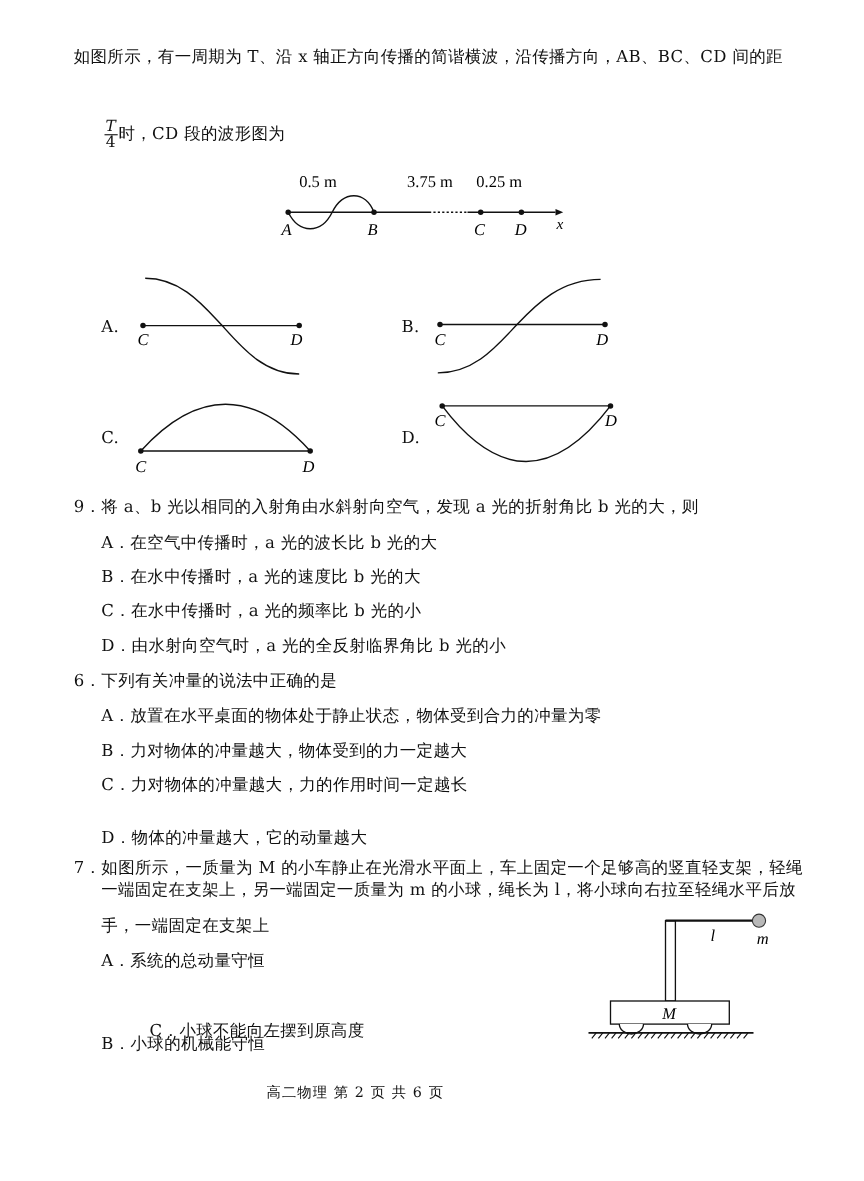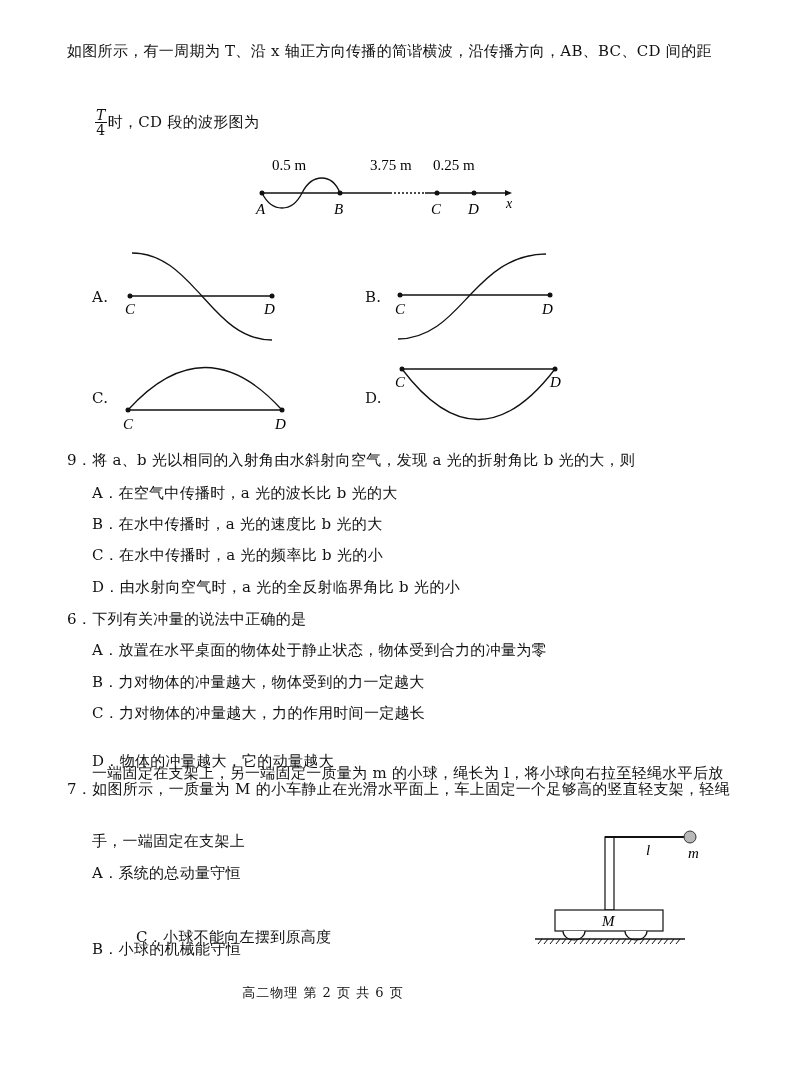--- a/index.html
+++ b/index.html
@@ -87,21 +87,21 @@
 <div class="line" style="top:546px;left:92px;">C．在水中传播时，a 光的频率比 b 光的小</div>
 <div class="line" style="top:578px;left:92px;">D．由水射向空气时，a 光的全反射临界角比 b 光的小</div>
 
 <div class="line" style="top:610px;left:67px;">6．下列有关冲量的说法中正确的是</div>
 <div class="line" style="top:641px;left:92px;">A．放置在水平桌面的物体处于静止状态，物体受到合力的冲量为零</div>
 <div class="line" style="top:673px;left:92px;">B．力对物体的冲量越大，物体受到的力一定越大</div>
 <div class="line" style="top:704px;left:92px;">C．力对物体的冲量越大，力的作用时间一定越长</div>
 <div class="line" style="top:736px;left:92px;margin-top:16px;">D．物体的冲量越大，它的动量越大</div>
 
 <div class="line" style="top:768px;left:67px;margin-top:12px;">7．如图所示，一质量为 M 的小车静止在光滑水平面上，车上固定一个足够高的竖直轻支架，轻绳</div>
-<div class="line" style="top:764px;left:92px;">一端固定在支架上，另一端固定一质量为 m 的小球，绳长为 l，将小球向右拉至轻绳水平后放</div>
+<div class="line" style="top:800px;left:92px;">一端固定在支架上，另一端固定一质量为 m 的小球，绳长为 l，将小球向右拉至轻绳水平后放</div>
 <div class="line" style="top:832px;left:92px;">手，一端固定在支架上</div>
 <div class="line" style="top:864px;left:92px;">A．系统的总动量守恒</div>
 <div class="line" style="top:940px;left:92px;">B．小球的机械能守恒</div>
 <div class="line" style="top:928px;left:92px;margin-left:44px;">C．小球不能向左摆到原高度</div>
 
 <svg style="left:530px;top:828px;" width="185" height="115" viewBox="0 0 185 115">
   <rect x="75" y="9" width="9" height="73" fill="#fff" stroke="#111" stroke-width="1.2"></rect>
   <line x1="75" y1="9" x2="155" y2="9" stroke="#111" stroke-width="2"></line>
   <circle cx="160" cy="9" r="6" fill="#b8b8b8" stroke="#333" stroke-width="1"></circle>
   <rect x="25" y="82" width="108" height="21" fill="#fff" stroke="#111" stroke-width="1.2"></rect>

